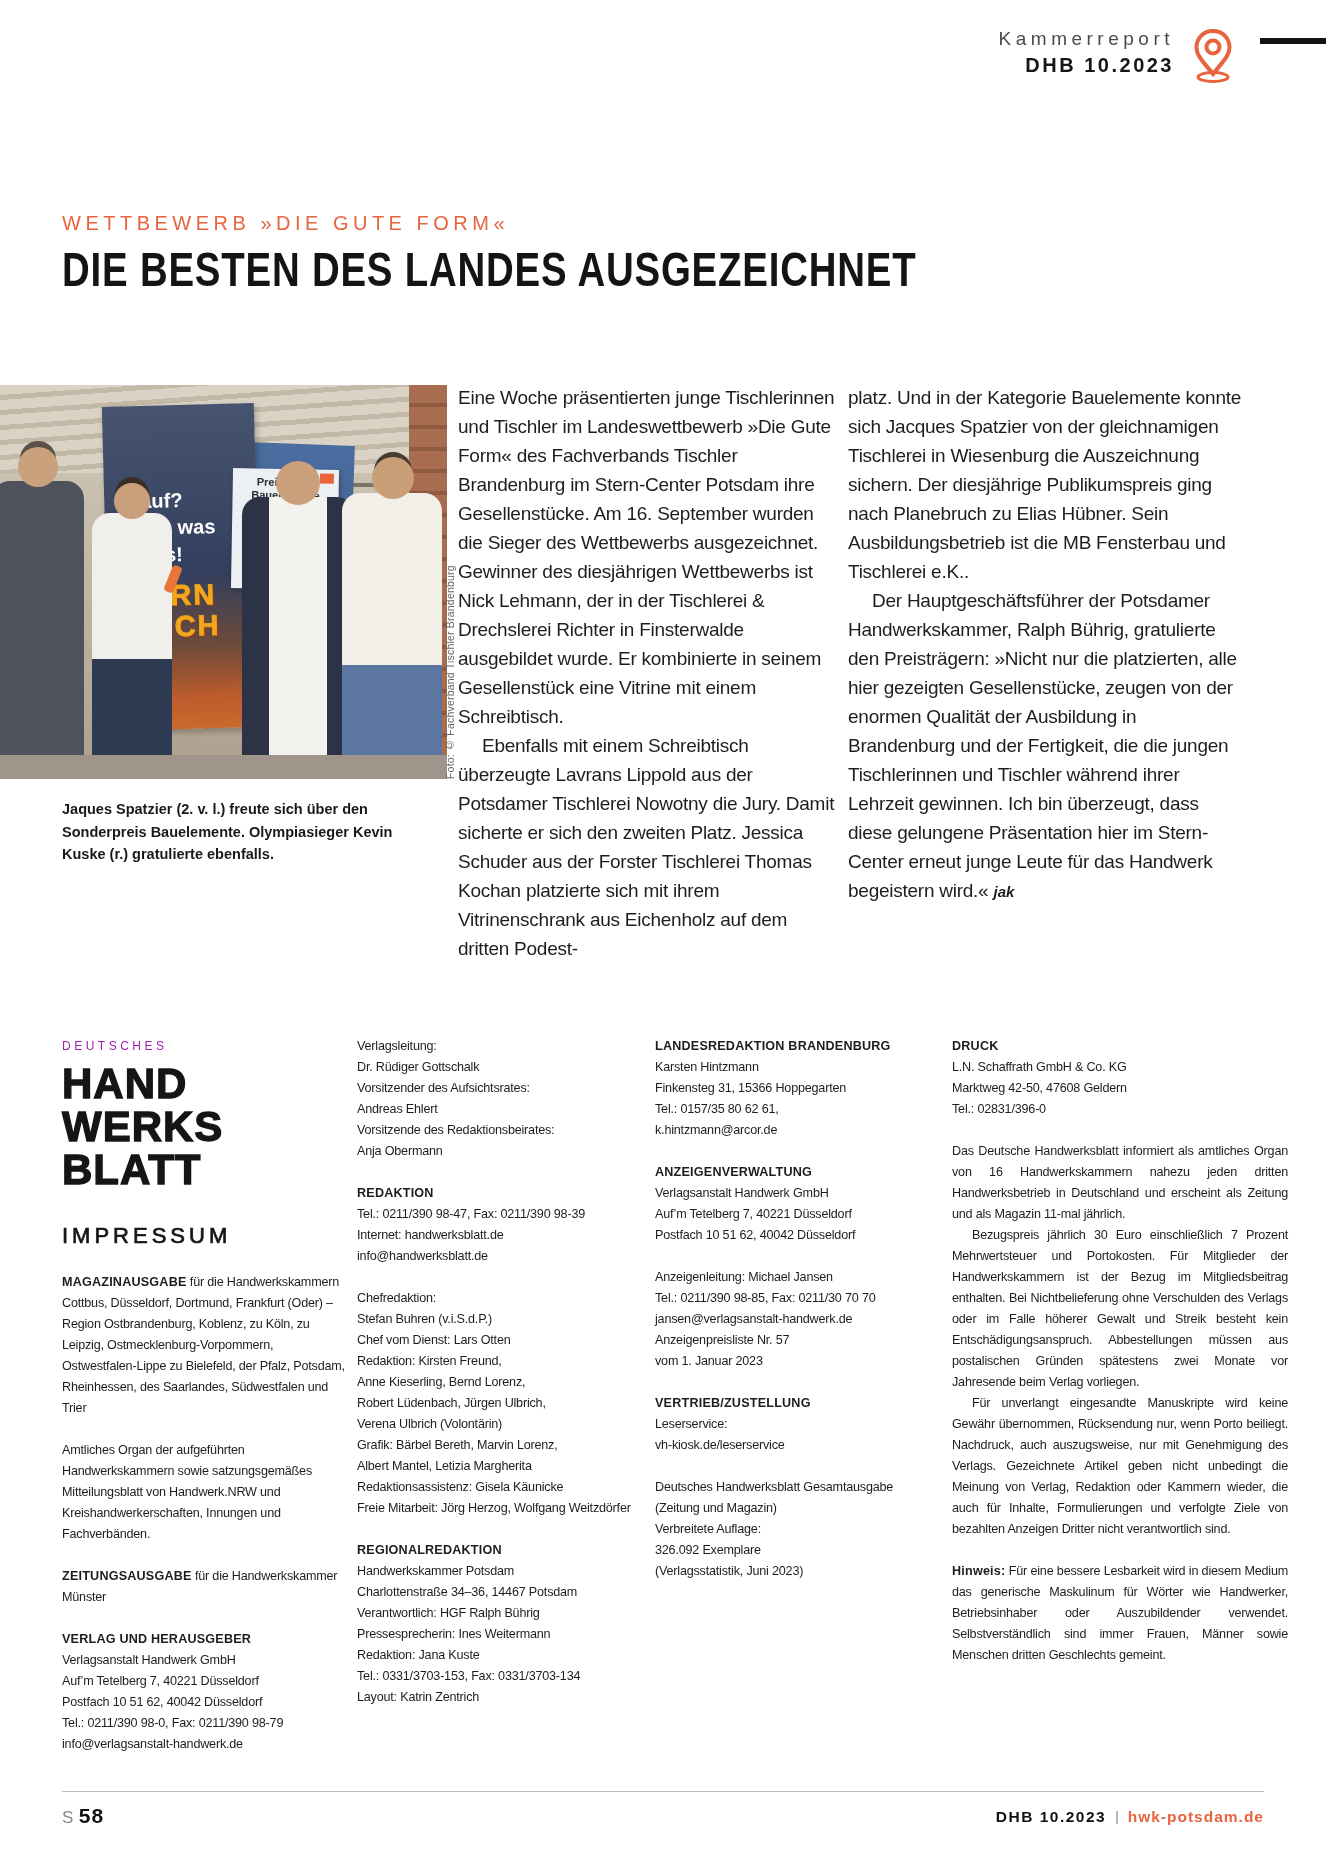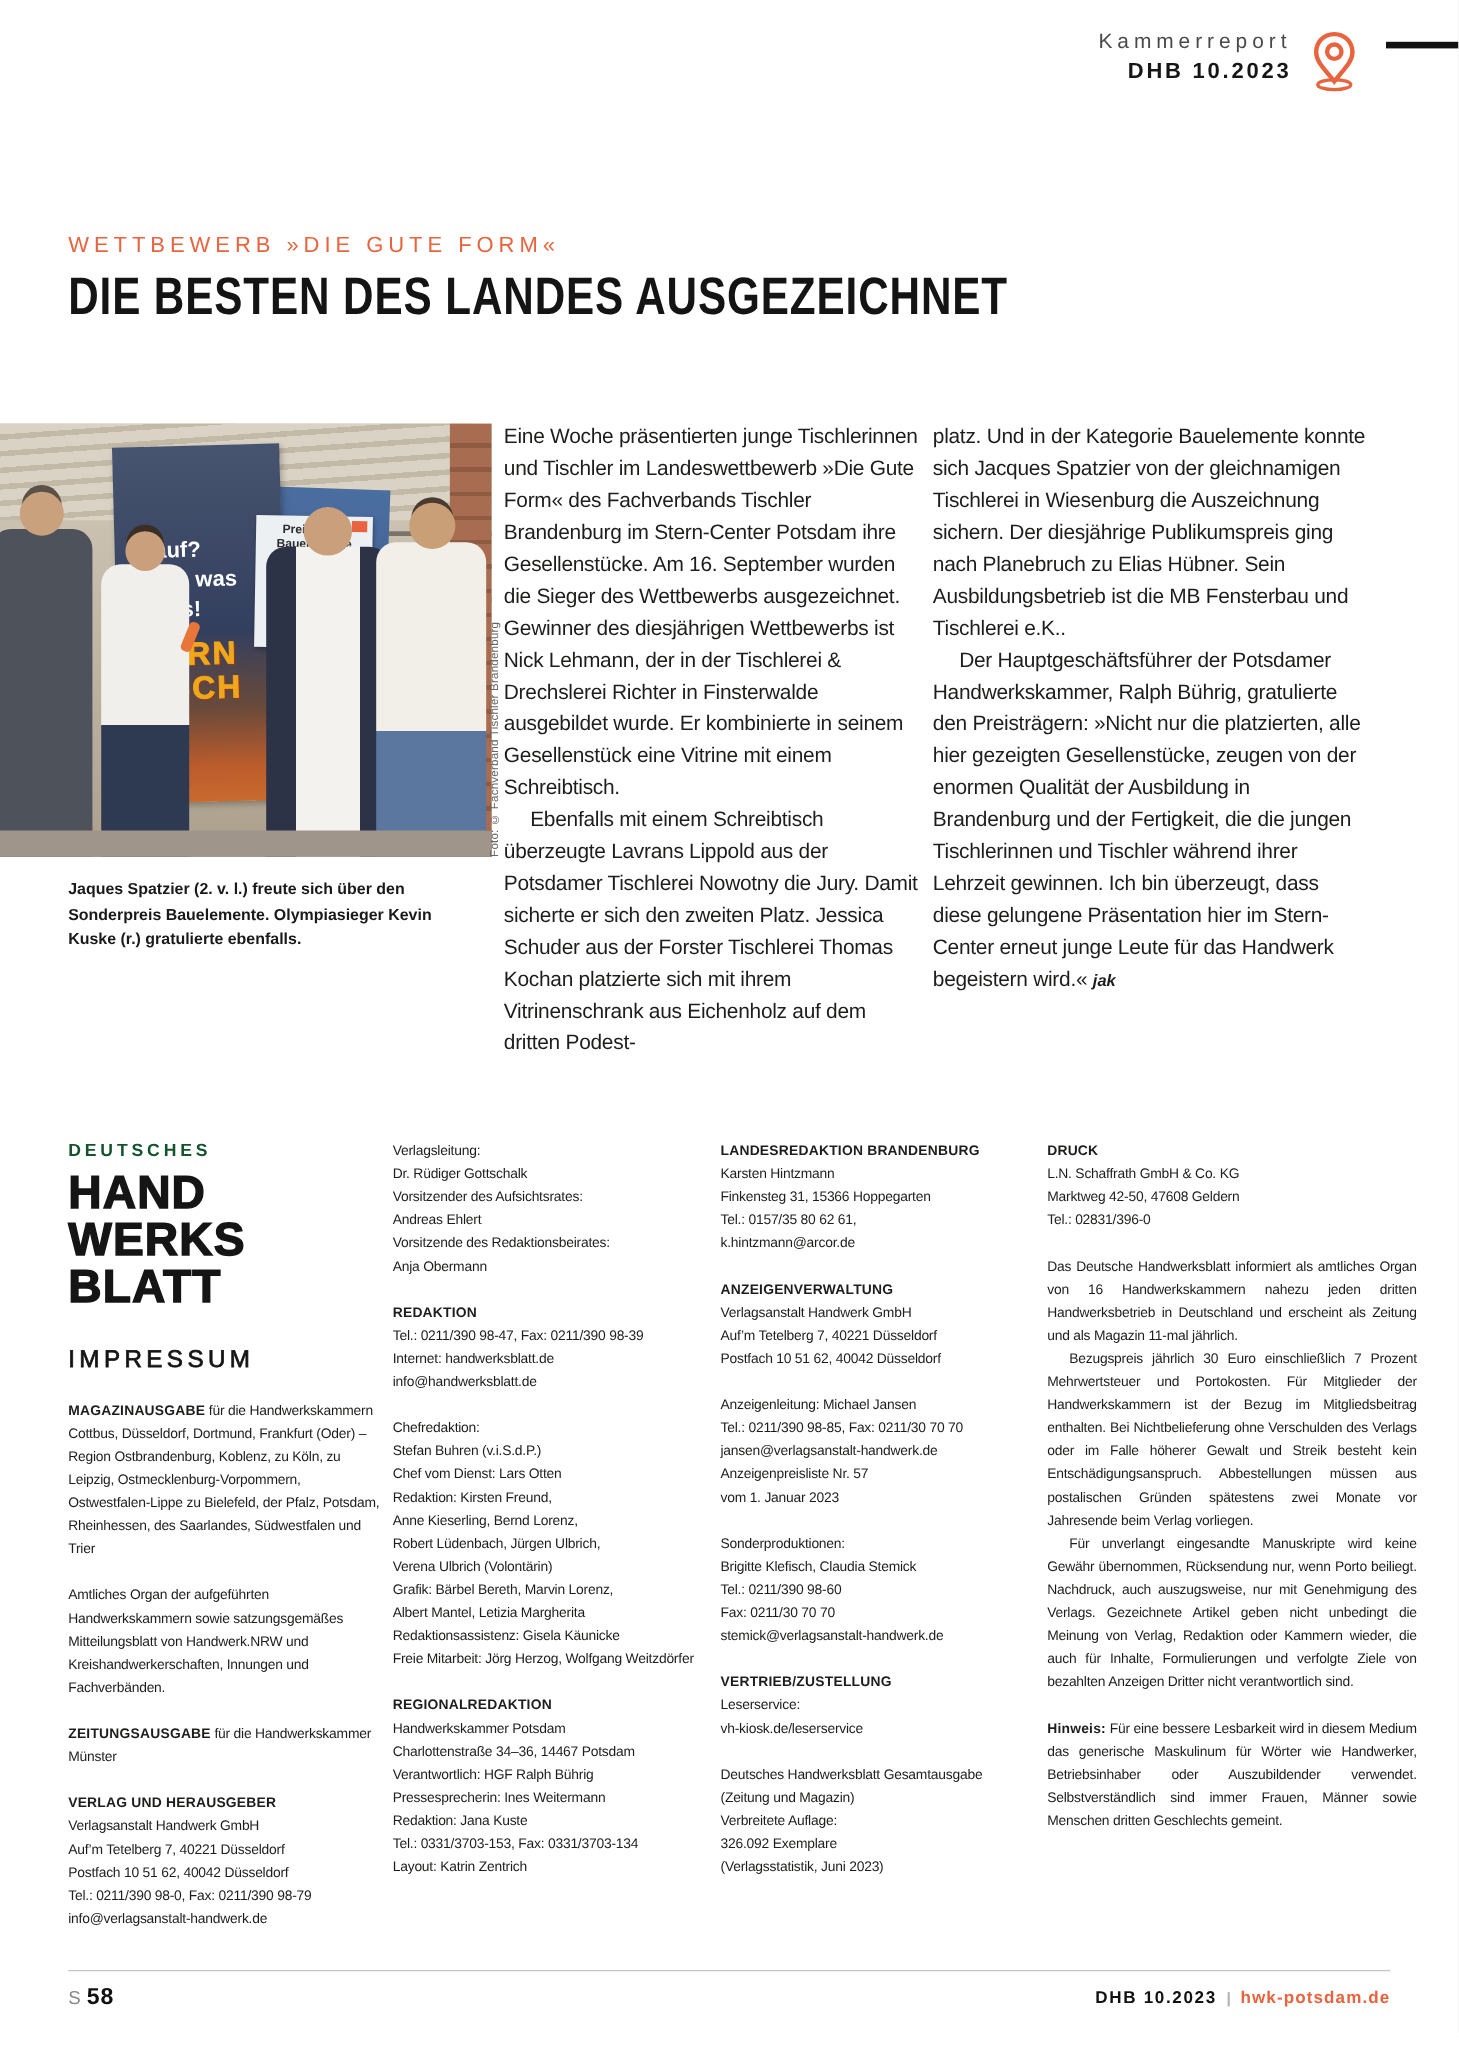--- a/index.html
+++ b/index.html
@@ -62,21 +62,21 @@
   .imp-col { position:absolute; top:1036px; font-size:12.6px; line-height:21px; letter-spacing:-0.2px; color:var(--ink); }
   .imp-1 { left:62px;  width:286px; }
   .imp-2 { left:357px; width:286px; }
   .imp-3 { left:655px; width:288px; }
   .imp-4 { left:952px; width:336px; }
   .blk { margin-bottom:21px; }
   .b { font-weight:bold; letter-spacing:0.2px; }
   .lines { display:block; white-space:pre; }
   .just { text-align:justify; }
   .pindent { text-indent:20px; }
-  .logo-top { font-size:16px; font-weight:bold; letter-spacing:3.5px; color:#14532d; }
+  .logo-top { font-size:12px; font-weight:normal; letter-spacing:3.5px; color:#a21caf; }
   .logo-big { margin-top:5px; font-size:42px; line-height:43px; font-weight:bold; letter-spacing:1px; color:#151515; white-space:pre-line; -webkit-text-stroke:1.3px #151515; }
   .imp-title { margin-top:34px; margin-bottom:26px; font-size:22px; font-weight:normal; letter-spacing:4px; color:#151515; -webkit-text-stroke:0.7px #151515; }
 
   
   .foot-rule { position:absolute; left:62px; right:62px; top:1791px; height:1px; background:#bdbdbd; }
   .foot-left { position:absolute; left:62px; top:1804px; }
   .foot-left .s { font-size:17px; color:#8a8a8a; letter-spacing:1px; }
   .foot-left .n { font-size:21px; font-weight:bold; color:#111; letter-spacing:1px; }
   .foot-right { position:absolute; right:62px; top:1808px; display:flex; align-items:center; }
   .foot-issue { font-size:15.5px; font-weight:bold; letter-spacing:1.5px; color:#111; }
@@ -216,27 +216,20 @@
 Postfach 10 51 62, 40042 Düsseldorf</span>
     </div>
     <div class="blk">
       <span class="lines">Anzeigenleitung: Michael Jansen
 Tel.: 0211/390 98-85, Fax: 0211/30 70 70
 jansen@verlagsanstalt-handwerk.de
 Anzeigenpreisliste Nr. 57
 vom 1. Januar 2023</span>
     </div>
     <div class="blk">
-      <span class="lines">Sonderproduktionen:
-Brigitte Klefisch, Claudia Stemick
-Tel.: 0211/390 98-60
-Fax: 0211/30 70 70
-stemick@verlagsanstalt-handwerk.de</span>
-    </div>
-    <div class="blk">
       <div class="b">VERTRIEB/ZUSTELLUNG</div>
       <span class="lines">Leserservice:
 vh-kiosk.de/leserservice</span>
     </div>
     <div class="blk">
       <span class="lines">Deutsches Handwerksblatt Gesamtausgabe
 (Zeitung und Magazin)
 Verbreitete Auflage:
 326.092 Exemplare
 (Verlagsstatistik, Juni 2023)</span>

